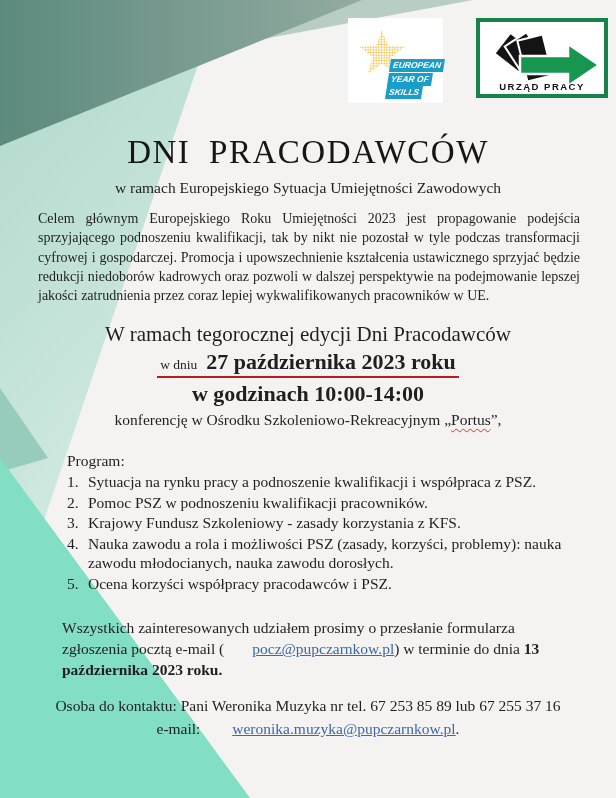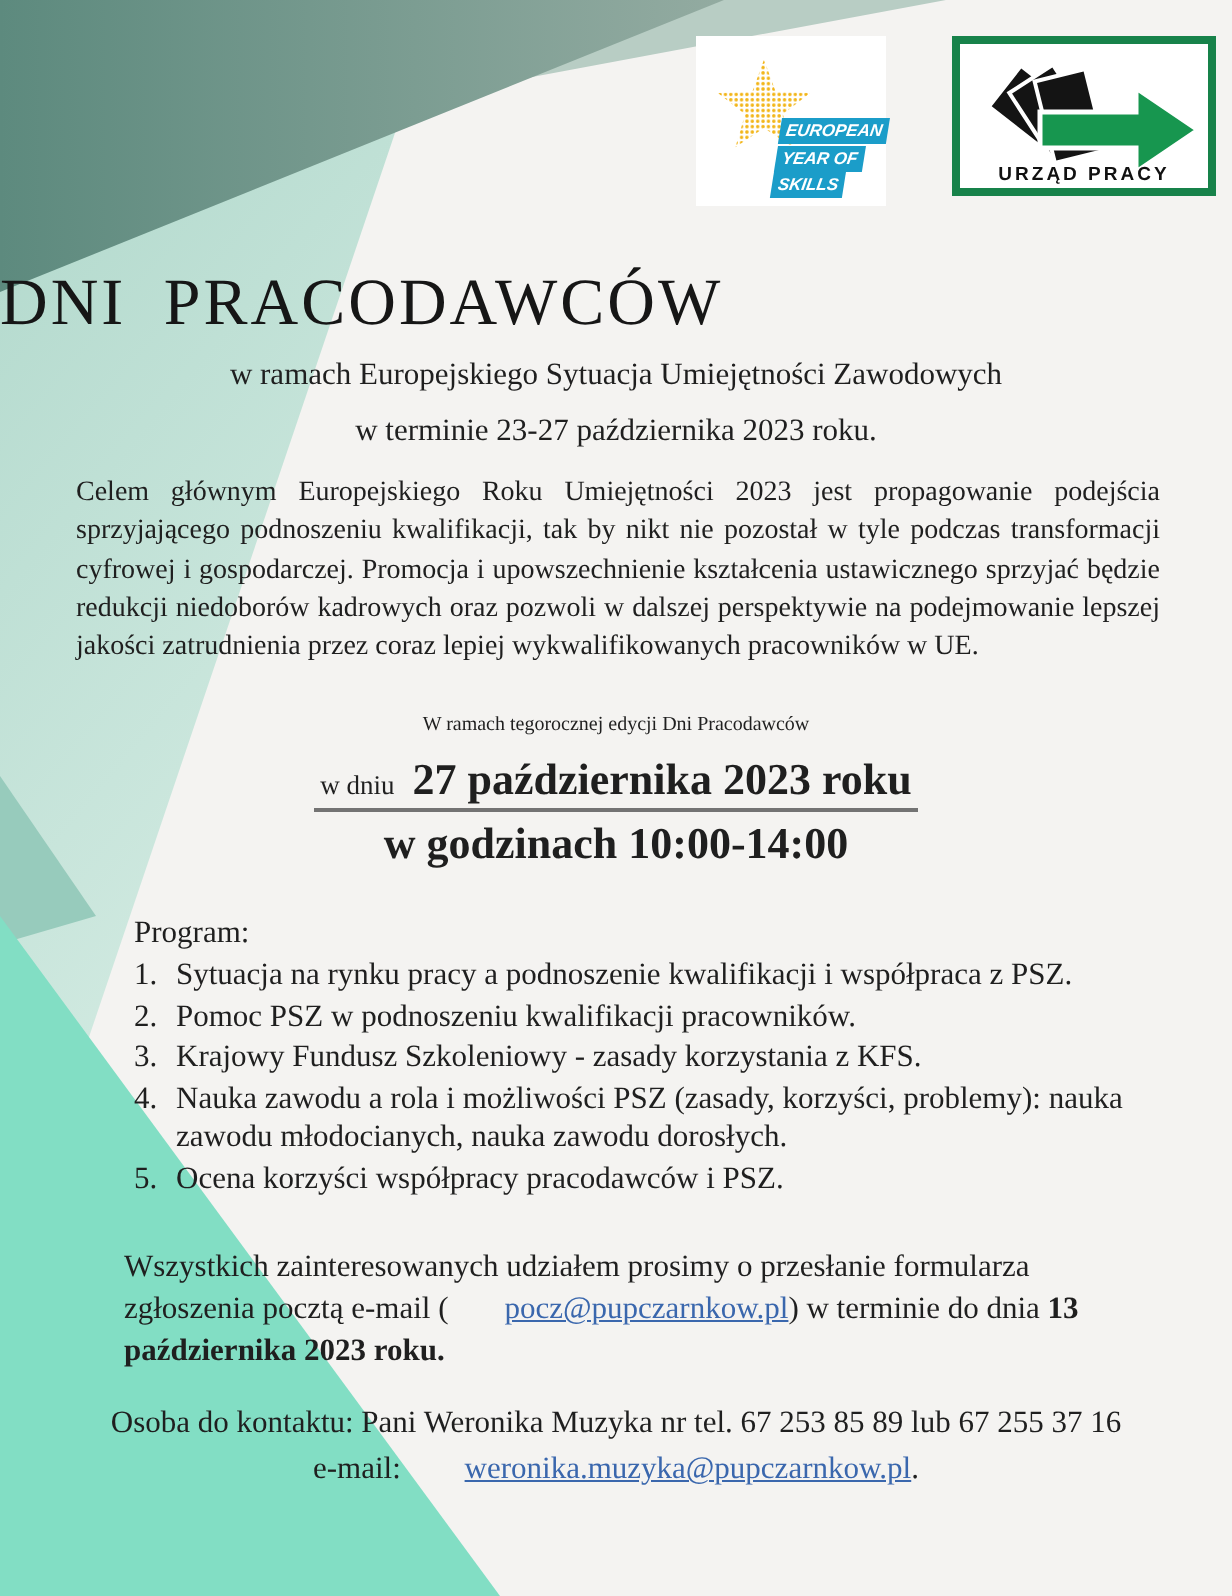--- a/index.html
+++ b/index.html
@@ -18,33 +18,33 @@
   .eu-star{position:absolute;left:8px;top:8px;}
   .eu-boxes{position:absolute;left:42px;top:41px;display:flex;flex-direction:column;align-items:flex-start;}
   .eu-box{background:#1b9dc9;color:#fff;font-family:"Liberation Sans",sans-serif;
           font-weight:bold;font-style:italic;font-size:8.5px;line-height:1;
           padding:2px 3px;margin-bottom:1px;transform:skewX(-9deg);white-space:nowrap;}
   .eu-box.b2{margin-left:-2px;}
   .eu-box.b3{margin-left:-4px;}
   .up-logo{width:132px;height:80px;}
 
   
-  .title{margin-top:30px;text-align:left;font-size:33px;line-height:1.15;
+  .title{margin-top:30px;text-align:center;font-size:33px;line-height:1.15;
          letter-spacing:1.5px;word-spacing:9px;color:#161616;}
   .subtitle{margin-top:6px;text-align:center;font-size:15.5px;line-height:19px;}
   .term{margin-top:9px;text-align:center;font-size:15.5px;line-height:19px;}
 
   .intro{margin:12px 36px 0 38px;text-align:justify;
          font-size:14px;line-height:19.3px;}
 
-  .eventline{ text-align:center;font-size:10px;line-height:19px;}
+  .eventline{ text-align:center;font-size:21px;line-height:19px;}
   .ev1{margin-top:20px;}
   .ev2{margin-top:5px;}
   .dateline{text-align:center;margin-top:5px;}
-  .dl-wrap{display:inline-block;border-bottom:2px solid #737373;padding:0 3px 1px 3px;}
+  .dl-wrap{display:inline-block;border-bottom:2px solid #b91c1c;padding:0 3px 1px 3px;}
   .dl-small{font-size:13.5px;}
   .dl-big{font-size:22px;font-weight:bold;margin-left:9px;}
   .hours{text-align:center;font-size:22px;font-weight:bold;margin-top:3px;line-height:26px;}
   .venue{text-align:center;font-size:15.5px;margin-top:3px;line-height:19px;}
   .squiggle{text-decoration:underline wavy 1px #e0301e;text-underline-offset:3px;}
   .address{text-align:center;font-size:15.5px;margin-top:1px;line-height:19px;}
 
   
   .program{margin:22px 30px 0 67px;font-size:15.5px;}
   .program-heading{line-height:20px;}
@@ -112,34 +112,36 @@
             <rect x="46" y="19" width="26" height="42" fill="#141414" stroke="#ffffff" stroke-width="2"></rect>
           </g>
       </g>
       <polygon points="44,38 92,38 92,26 123,47 92,68 92,56 44,56" fill="#17964f" stroke="#ffffff" stroke-width="2.5"></polygon>
       <text x="66" y="72" text-anchor="middle" font-family="Liberation Sans, sans-serif" font-size="9.5" font-weight="bold" letter-spacing="1.5" fill="#111111">URZĄD PRACY</text>
     </svg>
   </div>
 
   <div class="title">DNI PRACODAWCÓW</div>
   <div class="subtitle">w ramach Europejskiego Sytuacja Umiejętności Zawodowych</div>
-  <div class="term">w terminie 23-27 października 2023 roku.</div>
 
   <p class="intro">Celem głównym Europejskiego Roku Umiejętności 2023 jest propagowanie podejścia sprzyjającego podnoszeniu kwalifikacji, tak by nikt nie pozostał w tyle podczas transformacji cyfrowej i gospodarczej. Promocja i upowszechnienie kształcenia ustawicznego sprzyjać będzie redukcji niedoborów kadrowych oraz pozwoli w dalszej perspektywie na podejmowanie lepszej jakości zatrudnienia przez coraz lepiej wykwalifikowanych pracowników w UE.</p>
 
   <div class="eventline ev1">W ramach tegorocznej edycji Dni Pracodawców</div>
 
   <div class="dateline">
     <span class="dl-wrap">
       <span class="dl-small">w dniu</span><span class="dl-big">27 października 2023 roku</span>
     </span>
   </div>
 
   <div class="hours">w godzinach 10:00-14:00</div>
 
+  <div class="venue">
+    <span>konferencję w Ośrodku Szkoleniowo-Rekreacyjnym „</span><span class="squiggle">Portus</span><span>”,</span>
+  </div>
 
   <div class="program">
     <div class="program-heading">Program:</div>
     <div class="li">
       <span class="num">1.</span>
       <span class="txt">Sytuacja na rynku pracy a podnoszenie kwalifikacji i współpraca z PSZ.</span>
     </div>
     <div class="li">
       <span class="num">2.</span>
       <span class="txt">Pomoc PSZ w podnoszeniu kwalifikacji pracowników.</span>

